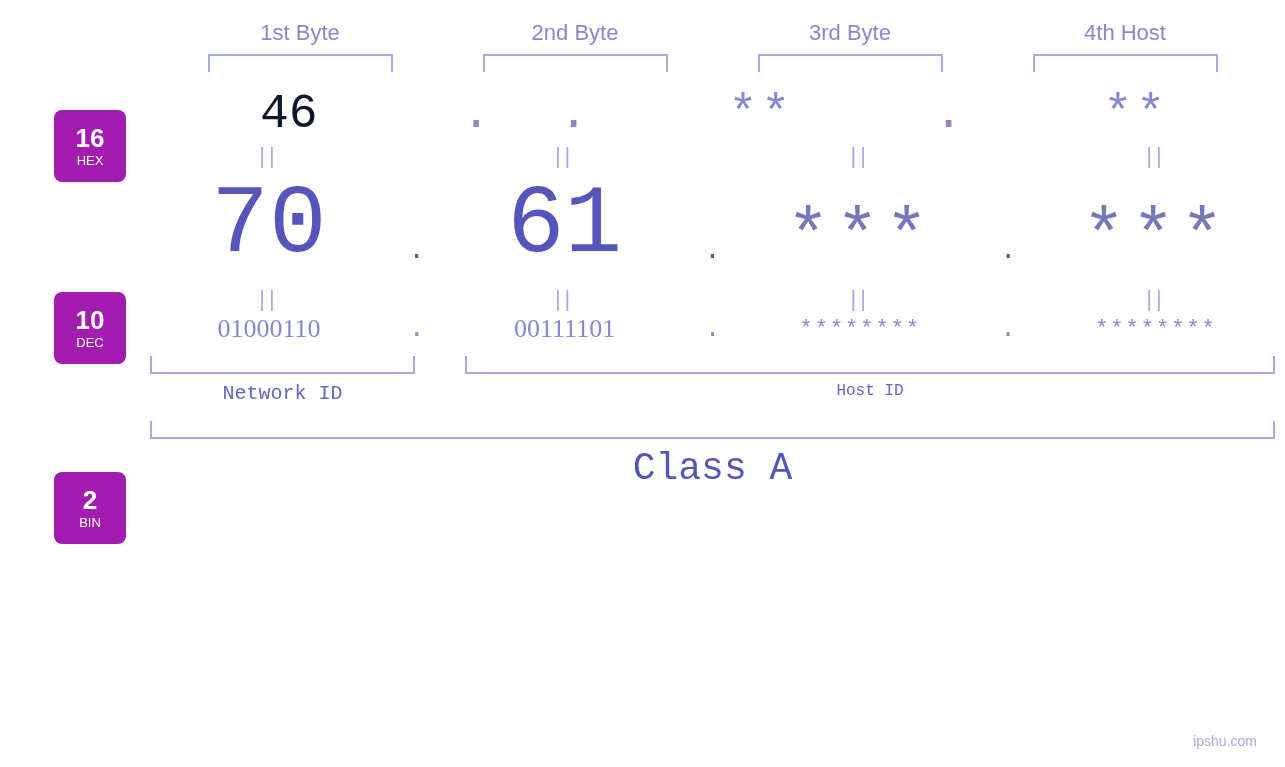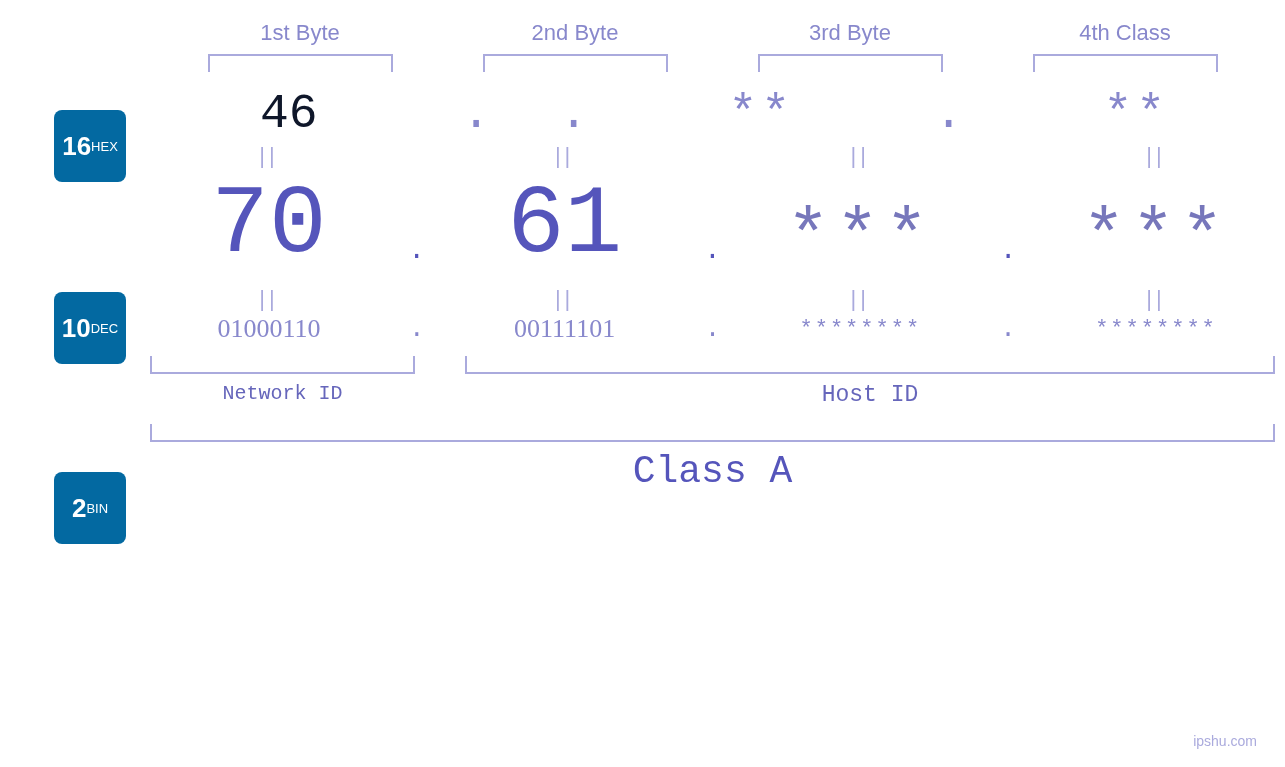--- a/index.html
+++ b/index.html
@@ -69,26 +69,27 @@
     .badges-col {
       display: flex;
       flex-direction: column;
       align-items: center;
       width: 140px;
       padding-left: 40px;
       gap: 0;
     }
 
     .badge {
-      background: #0369a1;
+      background: #a21caf;
       color: white;
       border-radius: 8px;
       width: 72px;
       height: 72px;
       display: flex;
+      flex-direction: column;
       align-items: center;
       justify-content: center;
       font-family: Arial, sans-serif;
     }
 
     .badge-num {
       font-size: 26px;
       font-weight: bold;
       line-height: 1.1;
     }
@@ -226,21 +227,21 @@
   </style>
 </head>
 <body>
 
 <div class="container">
 
   <div class="byte-headers">
     <div class="byte-label">1st Byte</div>
     <div class="byte-label">2nd Byte</div>
     <div class="byte-label">3rd Byte</div>
-    <div class="byte-label">4th Class</div>
+    <div class="byte-label">4th Host</div>
   </div>
 
   <div class="brackets-top">
     <div class="bracket-top"></div>
     <div class="bracket-top"></div>
     <div class="bracket-top"></div>
     <div class="bracket-top"></div>
   </div>
 
   <div class="main-area">
@@ -374,21 +375,21 @@
         <div style="display:flex; width:100%; padding: 0 10px;">
 
           <div style="width:265px; height:18px; border-bottom:2px solid #aaaadd; border-left:2px solid #aaaadd; border-right:2px solid #aaaadd; flex-shrink:0;"></div>
           <div style="width:50px; flex-shrink:0;"></div>
 
           <div style="flex:1; height:18px; border-bottom:2px solid #aaaadd; border-left:2px solid #aaaadd; border-right:2px solid #aaaadd;"></div>
         </div>
         <div style="display:flex; width:100%; padding: 0 10px; margin-top: 8px;">
           <div style="width:265px; text-align:center; color:#6666bb; font-size:20px; font-family:'Courier New',Courier,monospace; flex-shrink:0;">Network ID</div>
           <div style="width:50px; flex-shrink:0;"></div>
-          <div style="flex:1; text-align:center; color:#6666bb; font-size:23px; font-family:'Courier New',Courier,monospace;">Host ID</div>
+          <div style="flex:1; text-align:center; color:#6666bb; font-size:16px; font-family:'Courier New',Courier,monospace;">Host ID</div>
         </div>
       </div>
 
       <div style="margin-top: 16px; padding: 0 10px;">
         <div style="width:100%; height:18px; border-bottom:2px solid #aaaadd; border-left:2px solid #aaaadd; border-right:2px solid #aaaadd;"></div>
         <div style="text-align:center; margin-top:8px;">
           <span style="color:#5555bb; font-size:38px; font-family:'Courier New',Courier,monospace;">Class A</span>
         </div>
       </div>
 

